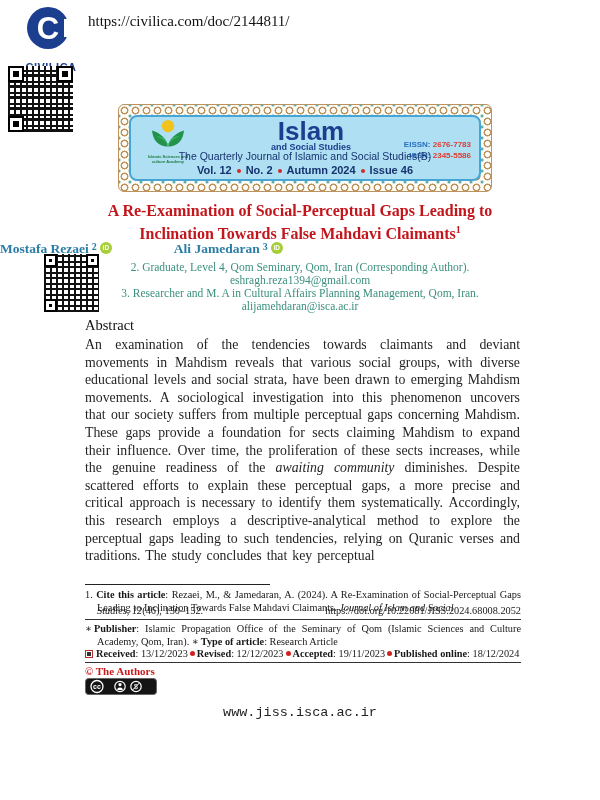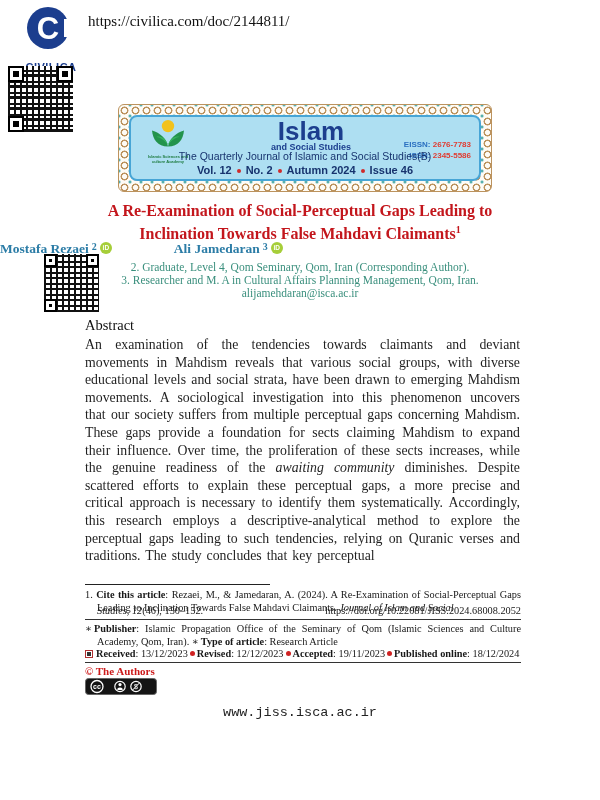--- a/index.html
+++ b/index.html
@@ -160,20 +160,21 @@
   </span>
   <span class="author">
     <span>Ali Jamedaran</span>
       <sup>3</sup>
     <span class="orcid">iD</span>
   </span>
 </div>
 
 <div class="abs affils">
   <div>2. Graduate, Level 4, Qom Seminary, Qom, Iran (Corresponding Author).</div>
+  <div>eshragh.reza1394@gmail.com</div>
   <div>3. Researcher and M. A in Cultural Affairs Planning Management, Qom, Iran.</div>
   <div>alijamehdaran@isca.ac.ir</div>
 </div>
 
 <div class="abs abstract-head">Abstract</div>
 <div class="abs abstract-body"><span>An examination of the tendencies towards claimants and deviant movements in Mahdism reveals that various social groups, with diverse educational levels and social strata, have been drawn to emerging Mahdism movements. A sociological investigation into this phenomenon uncovers that our society suffers from multiple perceptual gaps concerning Mahdism. These gaps provide a foundation for sects claiming Mahdism to expand their influence. Over time, the proliferation of these sects increases, while the genuine readiness of the </span><i>awaiting community</i><span> diminishes. Despite scattered efforts to explain these perceptual gaps, a more precise and critical approach is necessary to identify them systematically. Accordingly, this research employs a descriptive-analytical method to explore the perceptual gaps leading to such tendencies, relying on Quranic verses and traditions. The study concludes that key perceptual</span></div>
 
 <div class="abs fn-rule"></div>
 
 <div class="abs fn hang" style="top:588px;"><span>1. </span><b>Cite this article</b><span>: Rezaei, M., &amp; Jamedaran, A. (2024). A Re-Examination of Social-Perceptual Gaps Leading to Inclination Towards False Mahdavi Claimants. </span><i>Journal of Islam and Social</i></div>

